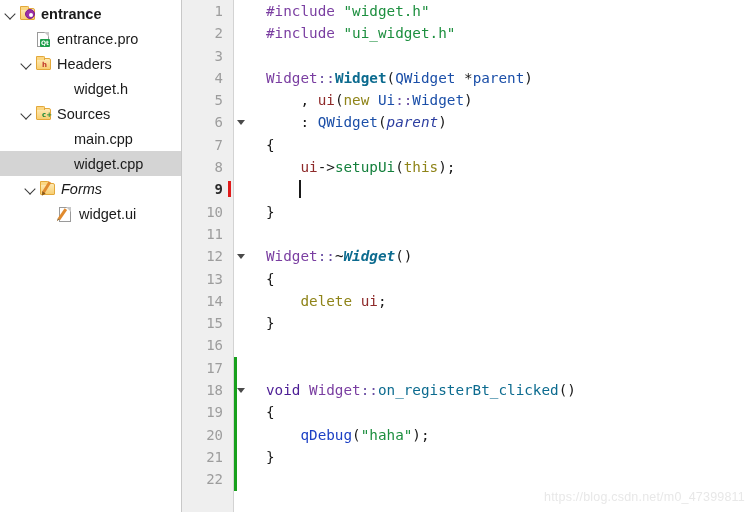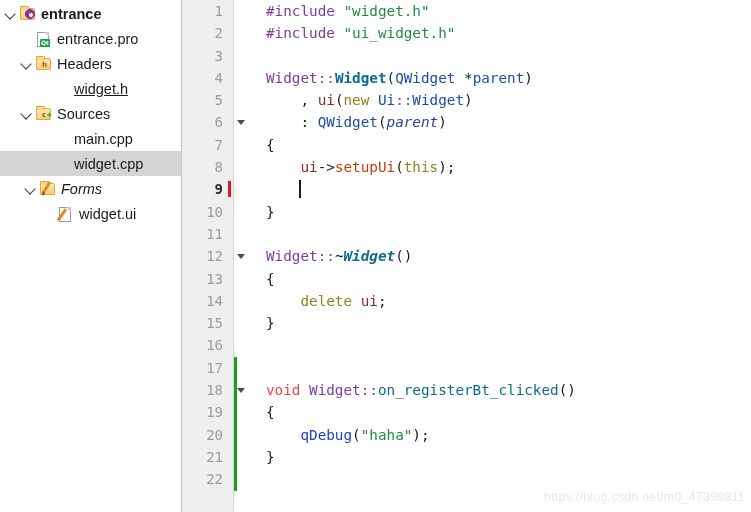--- a/index.html
+++ b/index.html
@@ -250,23 +250,23 @@
   
   .t-pre  { color: #7a3ea1; }   
   .t-str  { color: #1d8f3f; }   
   .t-cls  { color: #7a3ea1; }   
   .t-fn   { color: #0c6b8f; font-weight: normal; }  
   .t-type { color: #1b4fa8; }   
   .t-plain{ color: #1a1a1a; }
   .t-par  { color: #2d3fa0; font-style: italic; } 
   .t-kw   { color: #8f8419; }   
   .t-mem  { color: #8e2a2a; }   
-  .t-call { color: #c2410c; }   
+  .t-call { color: #15803d; }   
   .t-punc { color: #6a4fa3; }   
-  .t-void { color: #ef4444; }   
+  .t-void { color: #4c1d95; }   
   .t-qdbg { color: #1b3fc4; margin-top: 28px; }   
   .t-dtor { color: #0c6b8f; font-weight: bold; font-style: italic; }
   .t-ctor { color: #0c6b8f; font-weight: bold; }
 
   
   #text-caret {
     position: absolute;
     left: 47px;
     width: 2px; height: 18px;
     background: #1a1a1a;
@@ -309,21 +309,21 @@
 
     <div class="tree-row" style="padding-left:20px;">
       <span class="twisty open"></span>
       <span class="icon-slot">
         <span class="folder open-f"></span>
           <span class="badge h">h</span>
       </span>
       <span class="label">Headers</span>
     </div>
 
-    <div class="tree-row" style="padding-left:74px;text-decoration:underline;">
+    <div class="tree-row" style="padding-left:74px;">
       <span class="label">widget.h</span>
     </div>
 
     <div class="tree-row" style="padding-left:20px;">
       <span class="twisty open"></span>
       <span class="icon-slot">
         <span class="folder open-f"></span>
           <span class="badge cpp">c+</span>
       </span>
       <span class="label">Sources</span>

